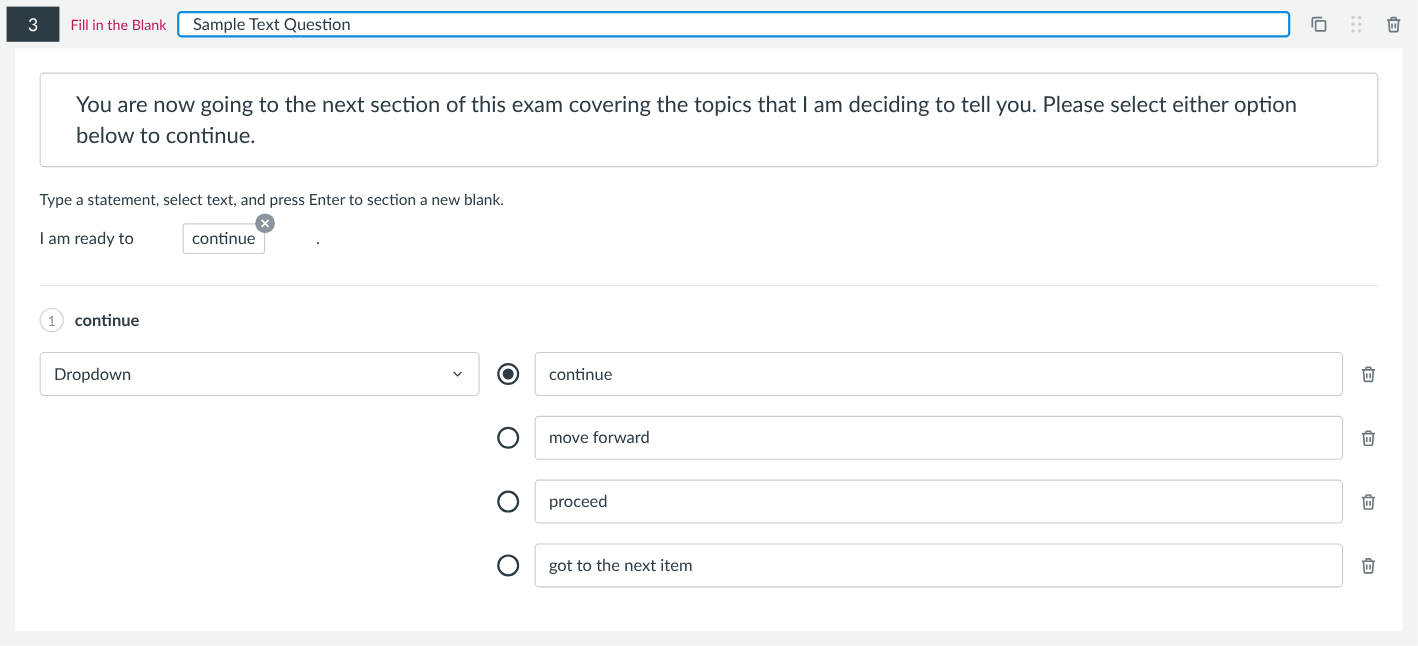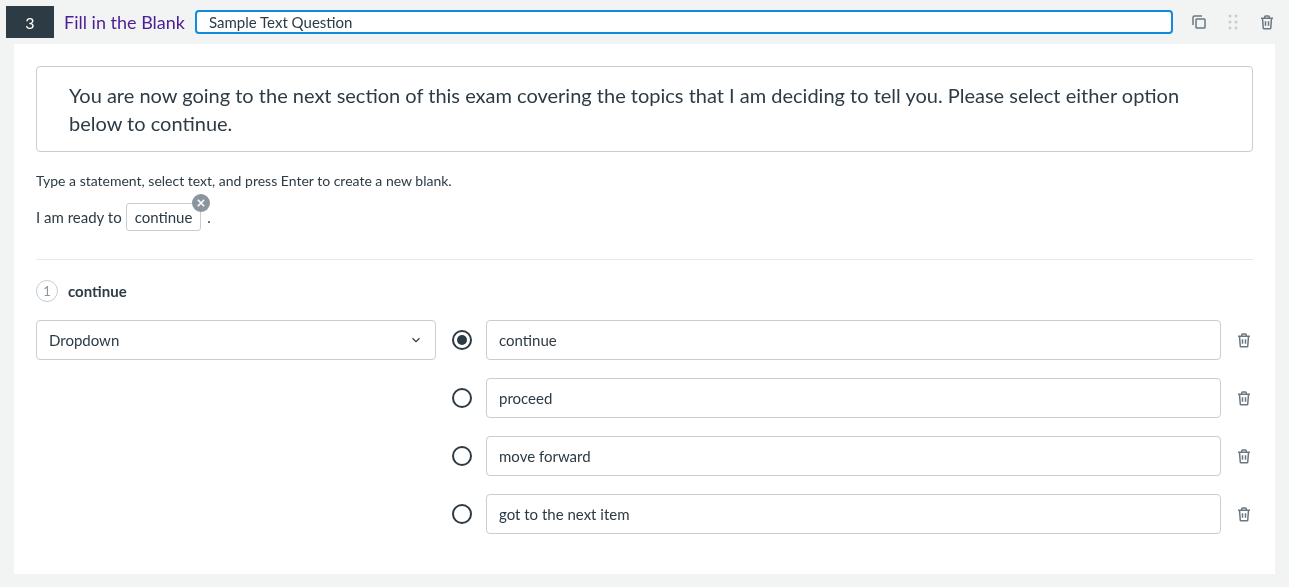--- a/index.html
+++ b/index.html
@@ -20,22 +20,22 @@
     background: #2d3b45;
     color: #fff;
     width: 48px;
     height: 32px;
     display: flex;
     align-items: center;
     justify-content: center;
     font-size: 16px;
   }
   .qtype {
-    color: #4c1d95;
-    font-size: 18px;
+    color: #be185d;
+    font-size: 13px;
   }
   .title-input {
     flex: 1;
     height: 24px;
     border: 2px solid #0e8bdb;
     border-radius: 4px;
     padding: 0 12px;
     font-size: 15px;
     font-family: inherit;
     color: #2d3b45;
@@ -73,20 +73,21 @@
   .hint {
     margin-top: 20px;
     color: #2d3b45;
     font-size: 14px;
   }
   .statement-row {
     margin-top: 14px;
     display: flex;
     align-items: center;
     font-size: 15px;
+    gap: 40px;
   }
   .blank-box {
     border: 1px solid #c7cdd1;
     border-radius: 3px;
     padding: 4px 8px;
     margin: 0 6px 0 4px;
     position: relative;
     display: inline-flex;
   }
   .blank-close {
@@ -215,21 +216,21 @@
         <svg width="18" height="18" viewBox="0 0 24 24" fill="none" stroke="currentColor" stroke-width="2">
             <path d="M4 7h16M9 7V5a1 1 0 0 1 1-1h4a1 1 0 0 1 1 1v2M6 7l1 13a1 1 0 0 0 1 1h8a1 1 0 0 0 1-1l1-13M10 11v6M14 11v6"></path>
           </svg>
       </div>
     </div>
   </div>
 
   <div class="content">
     <div class="stem">You are now going to the next section of this exam covering the topics that I am deciding to tell you. Please select either option below to continue.</div>
 
-    <div class="hint">Type a statement, select text, and press Enter to create a new blank.</div>
+    <div class="hint">Type a statement, select text, and press Enter to section a new blank.</div>
 
     <div class="statement-row">
       <span>I am ready to </span>
       <span class="blank-box">
         <span>continue</span>
         <span class="blank-close">
           <svg width="8" height="8" viewBox="0 0 10 10" stroke="currentColor" stroke-width="2">
               <path d="M1 1l8 8M9 1l-8 8"></path>
             </svg>
         </span>
@@ -254,46 +255,46 @@
               </svg>
           </span>
         </div>
       </div>
 
       <div class="col-right">
         <div id="choices-container">
             <div class="choice-row">
               <div class="radio selected"></div>
               <input class="choice-input" type="text" value="continue" style="">
+              <div class="trash">
+                <svg width="18" height="18" viewBox="0 0 24 24" fill="none" stroke="currentColor" stroke-width="2">
+                  <path d="M4 7h16M9 7V5a1 1 0 0 1 1-1h4a1 1 0 0 1 1 1v2M6 7l1 13a1 1 0 0 0 1 1h8a1 1 0 0 0 1-1l1-13M10 11v6M14 11v6"></path>
+                </svg>
+              </div>
+            </div>
+            <div class="choice-row">
+              <div class="radio"></div>
+              <input class="choice-input" type="text" value="move forward" style="">
               <div class="trash">
                 <svg width="18" height="18" viewBox="0 0 24 24" fill="none" stroke="currentColor" stroke-width="2">
                   <path d="M4 7h16M9 7V5a1 1 0 0 1 1-1h4a1 1 0 0 1 1 1v2M6 7l1 13a1 1 0 0 0 1 1h8a1 1 0 0 0 1-1l1-13M10 11v6M14 11v6"></path>
                 </svg>
               </div>
             </div>
             <div class="choice-row">
               <div class="radio"></div>
               <input class="choice-input" type="text" value="proceed" style="">
               <div class="trash">
                 <svg width="18" height="18" viewBox="0 0 24 24" fill="none" stroke="currentColor" stroke-width="2">
                   <path d="M4 7h16M9 7V5a1 1 0 0 1 1-1h4a1 1 0 0 1 1 1v2M6 7l1 13a1 1 0 0 0 1 1h8a1 1 0 0 0 1-1l1-13M10 11v6M14 11v6"></path>
                 </svg>
               </div>
             </div>
             <div class="choice-row">
               <div class="radio"></div>
-              <input class="choice-input" type="text" value="move forward" style="">
-              <div class="trash">
-                <svg width="18" height="18" viewBox="0 0 24 24" fill="none" stroke="currentColor" stroke-width="2">
-                  <path d="M4 7h16M9 7V5a1 1 0 0 1 1-1h4a1 1 0 0 1 1 1v2M6 7l1 13a1 1 0 0 0 1 1h8a1 1 0 0 0 1-1l1-13M10 11v6M14 11v6"></path>
-                </svg>
-              </div>
-            </div>
-            <div class="choice-row">
-              <div class="radio"></div>
               <input class="choice-input" type="text" value="got to the next item" style="">
               <div class="trash">
                 <svg width="18" height="18" viewBox="0 0 24 24" fill="none" stroke="currentColor" stroke-width="2">
                   <path d="M4 7h16M9 7V5a1 1 0 0 1 1-1h4a1 1 0 0 1 1 1v2M6 7l1 13a1 1 0 0 0 1 1h8a1 1 0 0 0 1-1l1-13M10 11v6M14 11v6"></path>
                 </svg>
               </div>
             </div>
           </div>
 
       </div>

